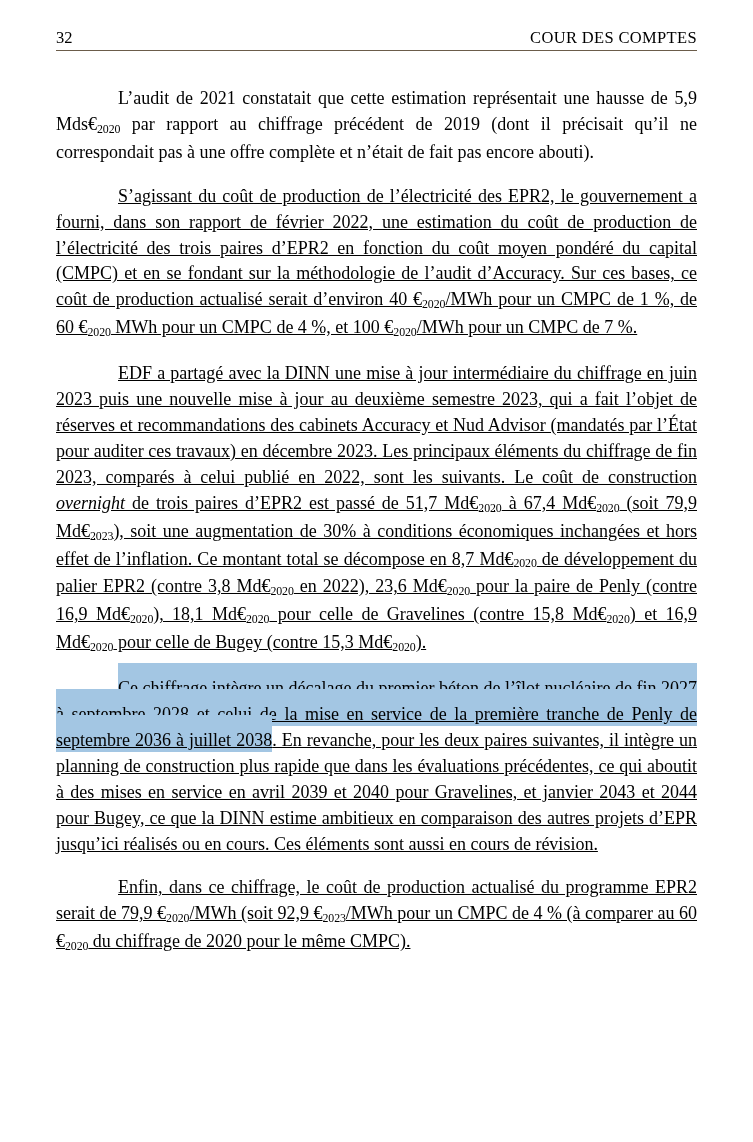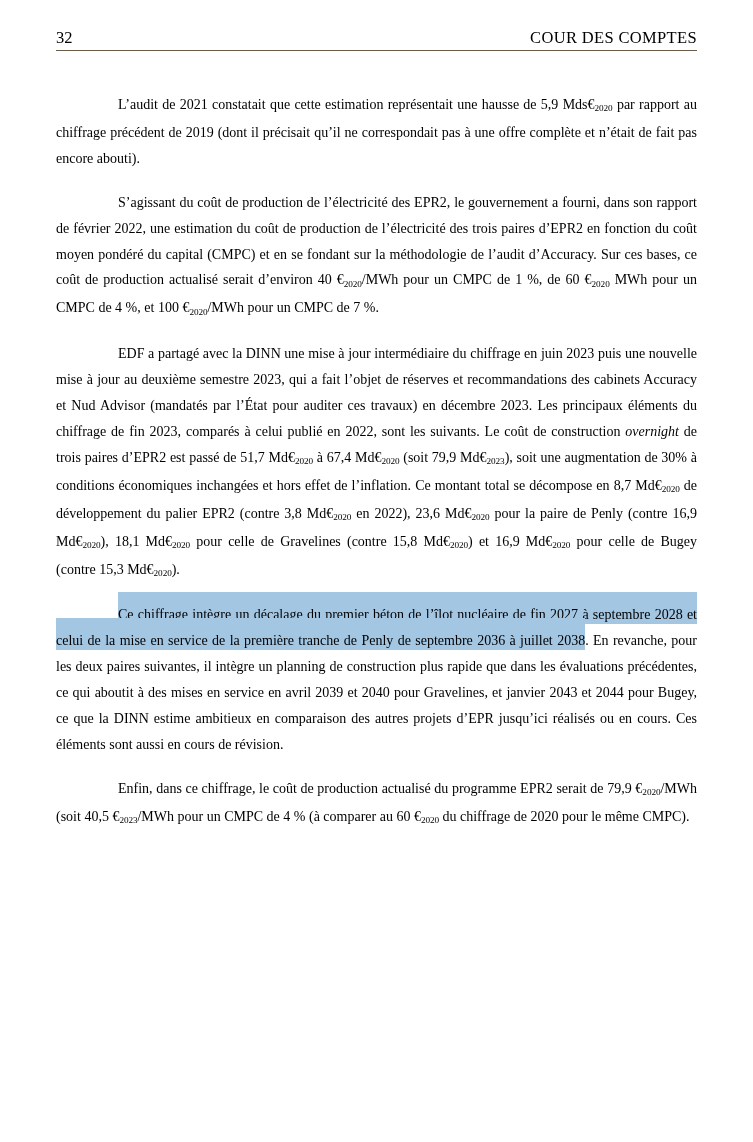--- a/index.html
+++ b/index.html
@@ -47,31 +47,32 @@
     letter-spacing: 0.35px;
   }
   
   .body {
     position: absolute;
     left: 56px;
     top: 86px;
     width: 641px;
   }
   p.para {
-    margin: 6px 0 0 0;
-    font-size: 14px;
+    margin: 0 0 0 0;
+    font-size: 18px;
     line-height: 25.9px;
     text-align: justify;
     text-justify: inter-word;
     text-indent: 62px;
     hyphens: none;
     -webkit-hyphens: none;
   }
   p.para + p.para {
     margin-top: 18px;
+    text-decoration: underline;
   }
   p.para:last-child {
     margin-bottom: 0;
   }
   sub {
     font-size: 0.66em;
     vertical-align: baseline;
     position: relative;
     bottom: -0.25em;
     letter-spacing: -0.1px;
@@ -97,17 +98,17 @@
   <div class="body">
 
     <p class="para"><span>L’audit de 2021 constatait que cette estimation représentait une hausse de 5,9 Mds€</span><sub>2020</sub><span> par rapport au chiffrage précédent de 2019 (dont il précisait qu’il ne correspondait pas à une offre complète et n’était de fait pas encore abouti).</span></p>
 
     <p class="para"><span>S’agissant du coût de production de l’électricité des EPR2, le gouvernement a fourni, dans son rapport de février 2022, une estimation du coût de production de l’électricité des trois paires d’EPR2 en fonction du coût moyen pondéré du capital (CMPC) et en se fondant sur la méthodologie de l’audit d’Accuracy. Sur ces bases, ce coût de production actualisé serait d’environ 40 €</span><sub>2020</sub><span>/MWh pour un CMPC de 1 %, de 60 €</span><sub>2020</sub><span> MWh pour un CMPC de 4 %, et 100 €</span><sub>2020</sub><span>/MWh pour un CMPC de 7 %.</span></p>
 
     <p class="para"><span>EDF a partagé avec la DINN une mise à jour intermédiaire du chiffrage en juin 2023 puis une nouvelle mise à jour au deuxième semestre 2023, qui a fait l’objet de réserves et recommandations des cabinets Accuracy et Nud Advisor (mandatés par l’État pour auditer ces travaux) en décembre 2023. Les principaux éléments du chiffrage de fin 2023, comparés à celui publié en 2022, sont les suivants. Le coût de construction </span><i>overnight</i><span> de trois paires d’EPR2 est passé de 51,7 Md€</span><sub>2020</sub><span> à 67,4 Md€</span><sub>2020</sub><span> (soit 79,9 Md€</span><sub>2023</sub><span>), soit une augmentation de 30% à conditions économiques inchangées et hors effet de l’inflation. Ce montant total se décompose en 8,7 Md€</span><sub>2020</sub><span> de développement du palier EPR2 (contre 3,8 Md€</span><sub>2020</sub><span> en 2022), 23,6 Md€</span><sub>2020</sub><span> pour la paire de Penly (contre 16,9 Md€</span><sub>2020</sub><span>), 18,1 Md€</span><sub>2020</sub><span> pour celle de Gravelines (contre 15,8 Md€</span><sub>2020</sub><span>) et 16,9 Md€</span><sub>2020</sub><span> pour celle de Bugey (contre 15,3 Md€</span><sub>2020</sub><span>).</span></p>
 
     <p class="para"><span class="hl" style="background-color: rgb(163, 198, 227);">Ce chiffrage intègre un décalage du premier béton de l’îlot nucléaire de fin 2027 à septembre 2028 et celui de la mise en service de la première tranche de Penly de septembre 2036 à juillet 2038</span><span>. En revanche, pour les deux paires suivantes, il intègre un planning de construction plus rapide que dans les évaluations précédentes, ce qui aboutit à des mises en service en avril 2039 et 2040 pour Gravelines, et janvier 2043 et 2044 pour Bugey, ce que la DINN estime ambitieux en comparaison des autres projets d’EPR jusqu’ici réalisés ou en cours. Ces éléments sont aussi en cours de révision.</span></p>
 
-    <p class="para"><span>Enfin, dans ce chiffrage, le coût de production actualisé du programme EPR2 serait de 79,9 €</span><sub>2020</sub><span>/MWh (soit 40,5 €</span><sub>2023</sub><span>/MWh pour un CMPC de 4 % (à comparer au 60 €</span><sub>2020</sub><span> du chiffrage de 2020 pour le même CMPC).</span></p>
+    <p class="para"><span>Enfin, dans ce chiffrage, le coût de production actualisé du programme EPR2 serait de 79,9 €</span><sub>2020</sub><span>/MWh (soit 92,9 €</span><sub>2023</sub><span>/MWh pour un CMPC de 4 % (à comparer au 60 €</span><sub>2020</sub><span> du chiffrage de 2020 pour le même CMPC).</span></p>
 
 
   </div>
 </div>
 
 </body></html>

